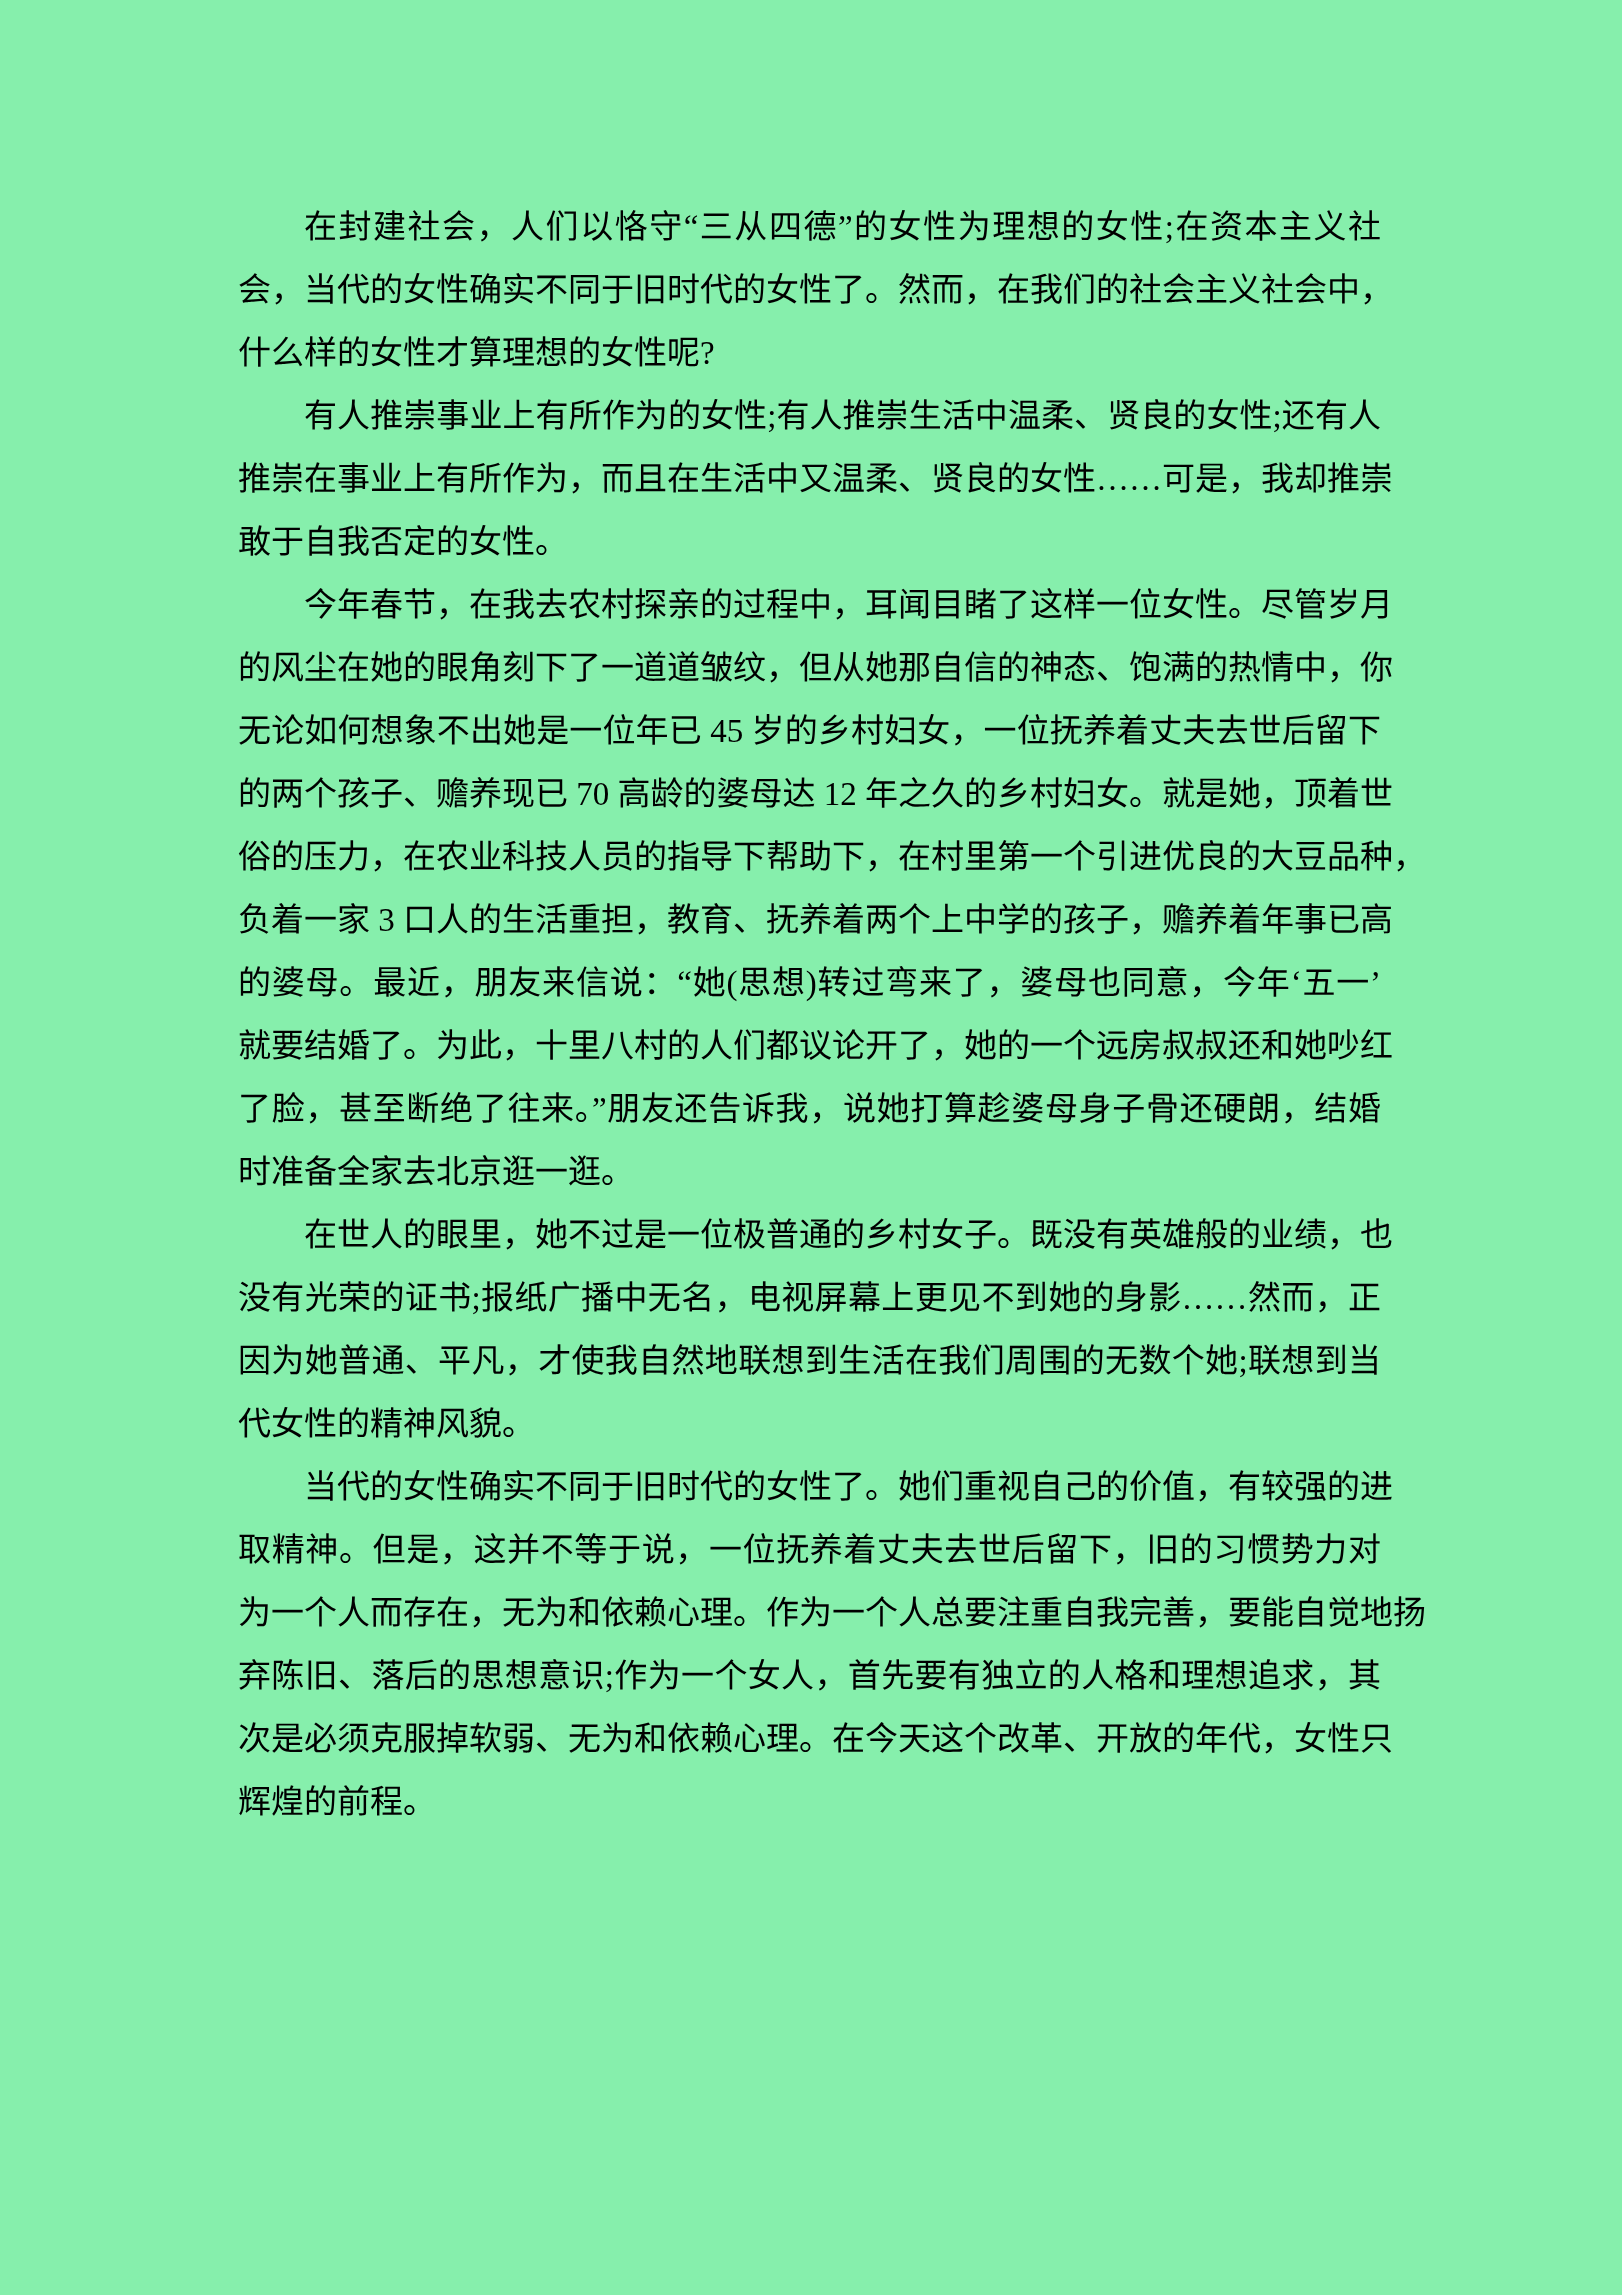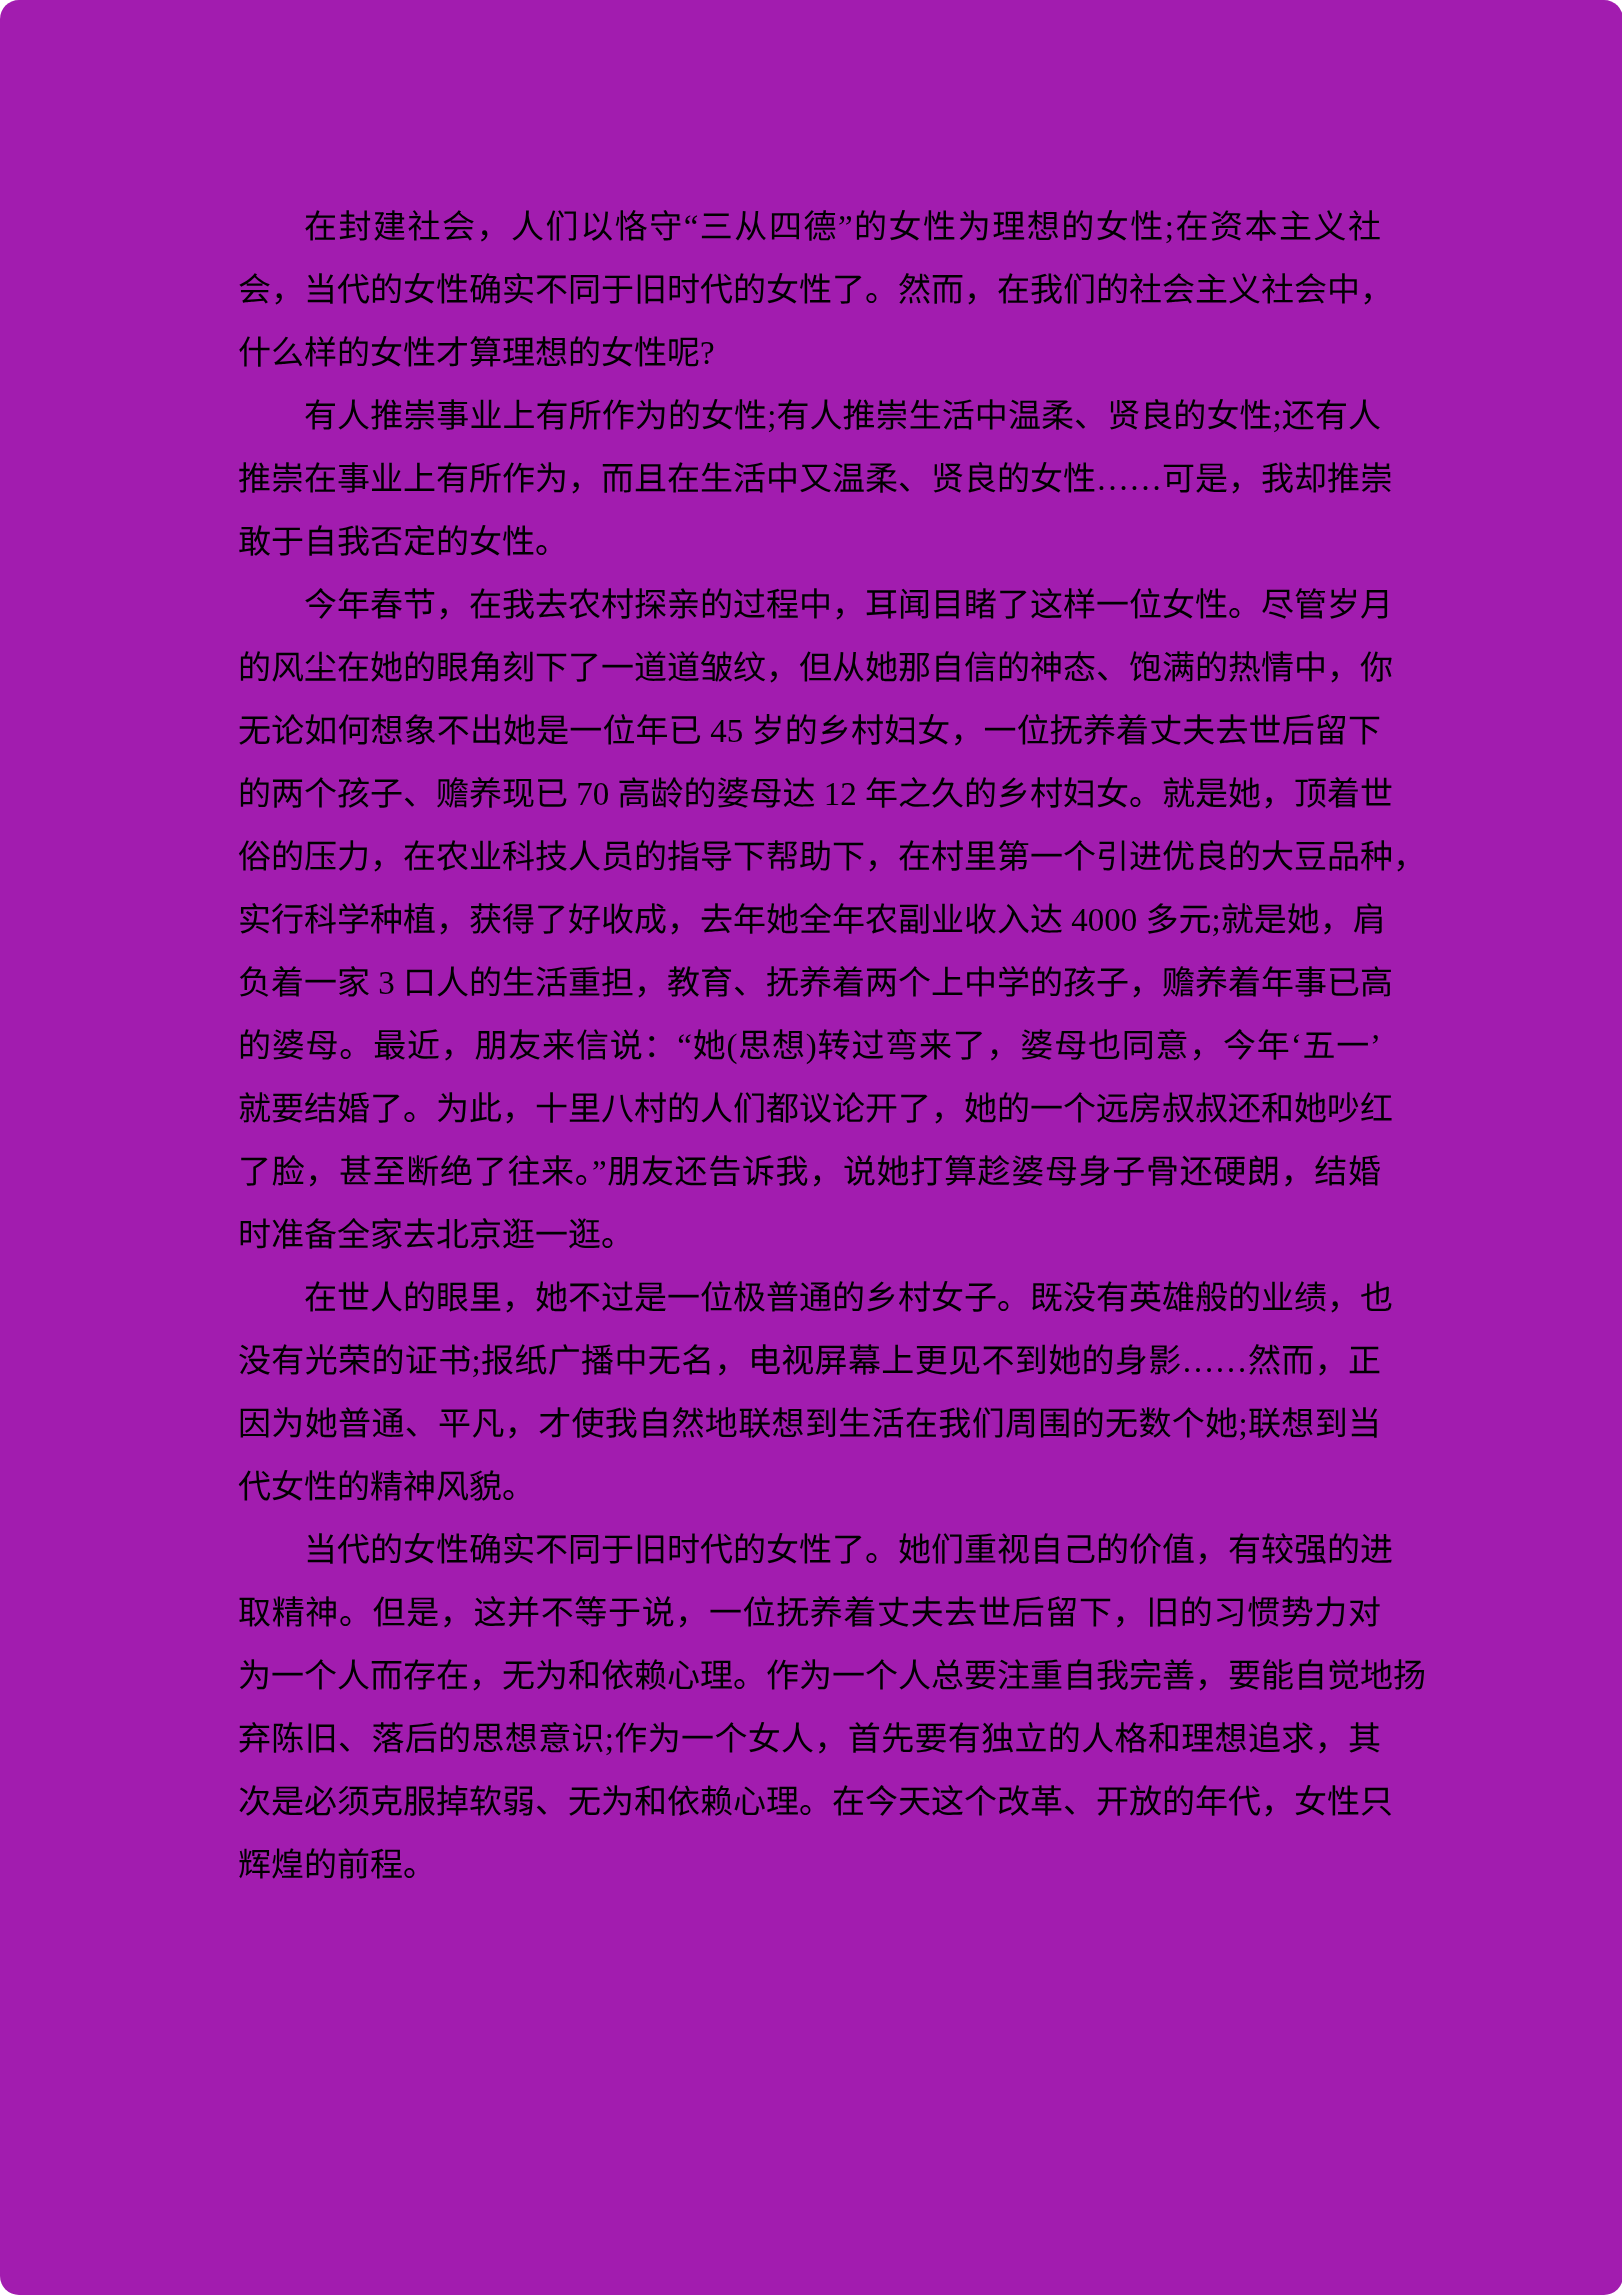--- a/index.html
+++ b/index.html
@@ -4,23 +4,22 @@
 <style>
   html, body {
     margin: 0;
     padding: 0;
     background: #ffffff;
   }
   .page {
     position: relative;
     width: 1623px;
     height: 2295px;
-    background: #a21caf;
+    background: #86efac;
     overflow: hidden;
-    border-radius: 19px;
   }
   .content {
     position: absolute;
     left: 238px;
     top: 196px;
     width: 1143px;
     font-family: "Liberation Serif", "DejaVu Serif", serif;
     font-size: 33px;
     line-height: 63px;
     color: #000000;
@@ -58,21 +57,20 @@
         <span class="line first">有人推崇事业上有所作为的女性;有人推崇生活中温柔、贤良的女性;还有人</span>
         <span class="line">推崇在事业上有所作为，而且在生活中又温柔、贤良的女性……可是，我却推崇</span>
         <span class="line last">敢于自我否定的女性。</span>
       </p>
       <p>
         <span class="line first">今年春节，在我去农村探亲的过程中，耳闻目睹了这样一位女性。尽管岁月</span>
         <span class="line">的风尘在她的眼角刻下了一道道皱纹，但从她那自信的神态、饱满的热情中，你</span>
         <span class="line">无论如何想象不出她是一位年已 45 岁的乡村妇女，一位抚养着丈夫去世后留下</span>
         <span class="line">的两个孩子、赡养现已 70 高龄的婆母达 12 年之久的乡村妇女。就是她，顶着世</span>
         <span class="line">俗的压力，在农业科技人员的指导下帮助下，在村里第一个引进优良的大豆品种，</span>
-        <span class="line">实行科学种植，获得了好收成，去年她全年农副业收入达 4000 多元;就是她，肩</span>
         <span class="line">负着一家 3 口人的生活重担，教育、抚养着两个上中学的孩子，赡养着年事已高</span>
         <span class="line">的婆母。最近，朋友来信说：“她(思想)转过弯来了，婆母也同意，今年‘五一’</span>
         <span class="line">就要结婚了。为此，十里八村的人们都议论开了，她的一个远房叔叔还和她吵红</span>
         <span class="line">了脸，甚至断绝了往来。”朋友还告诉我，说她打算趁婆母身子骨还硬朗，结婚</span>
         <span class="line last">时准备全家去北京逛一逛。</span>
       </p>
       <p>
         <span class="line first">在世人的眼里，她不过是一位极普通的乡村女子。既没有英雄般的业绩，也</span>
         <span class="line">没有光荣的证书;报纸广播中无名，电视屏幕上更见不到她的身影……然而，正</span>
         <span class="line">因为她普通、平凡，才使我自然地联想到生活在我们周围的无数个她;联想到当</span>

